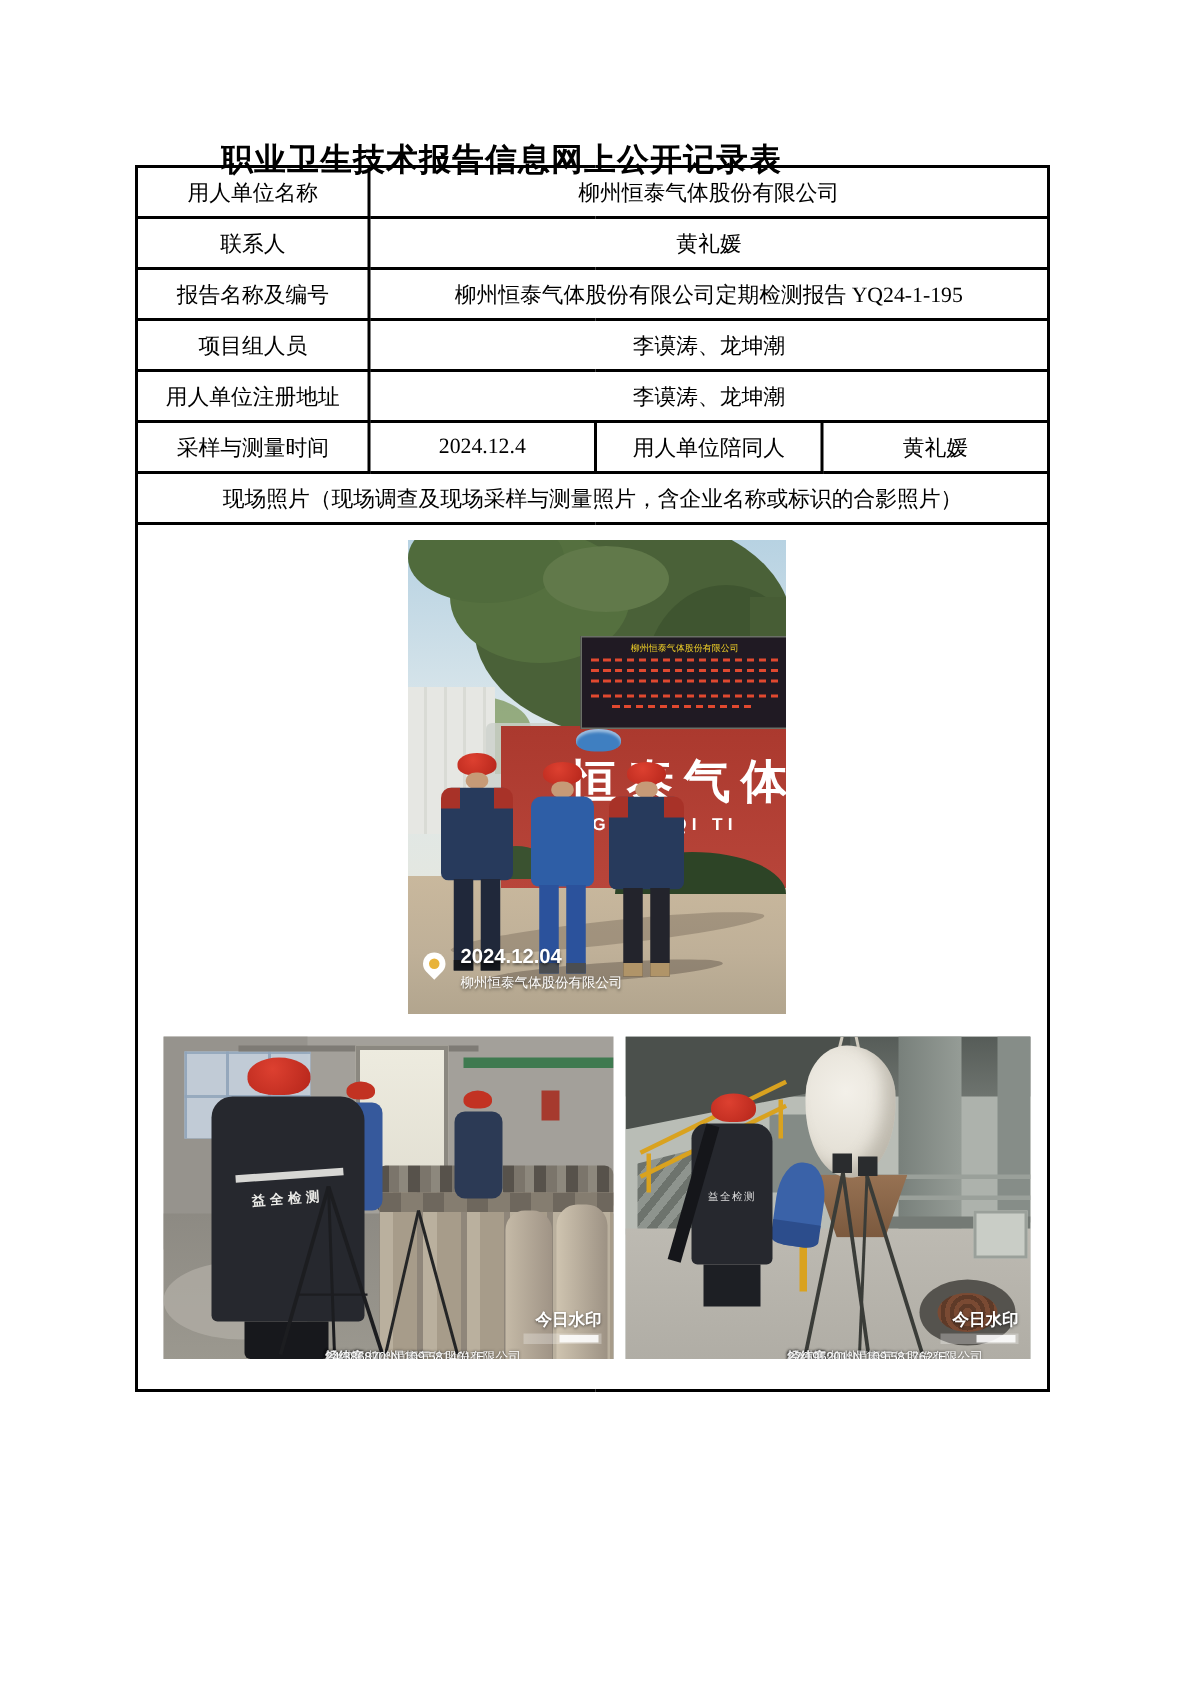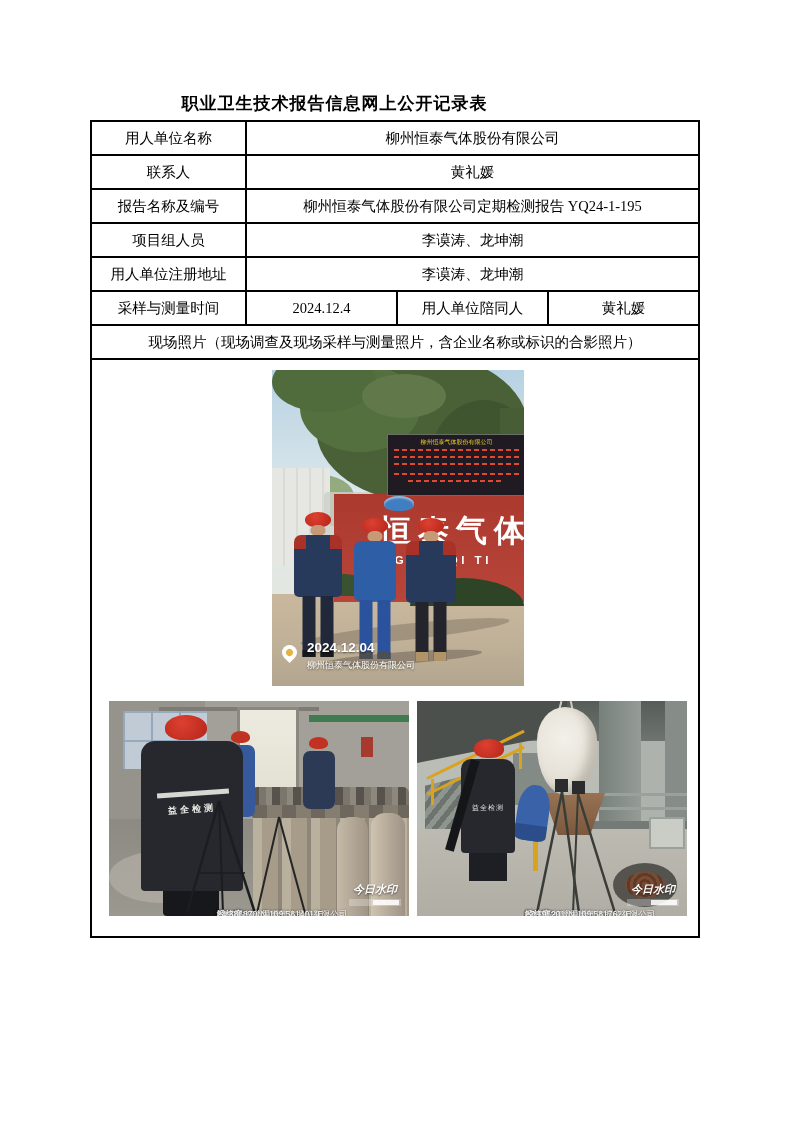--- a/index.html
+++ b/index.html
@@ -1,20 +1,20 @@
 <!DOCTYPE html>
 <html><head>
 <meta charset="utf-8">
 <style>
   html,body{margin:0;padding:0;background:#ffffff;}
   .page{position:relative;width:793px;height:1122px;background:#fff;overflow:hidden;
         font-family:"Liberation Serif","DejaVu Serif",serif;color:#000;}
   .doc-title{position:absolute;left:0;top:92px;width:669px;text-align:center;
-             font-size:17px;font-weight:bold;letter-spacing:1px;}
-  table.record{position:absolute;left:90px;top:120px;width:610px;border-collapse:collapse;
+             font-size:21px;font-weight:bold;letter-spacing:1px;}
+  table.record{position:absolute;left:90px;top:110px;width:610px;border-collapse:collapse;
                table-layout:fixed;font-size:14.5px;}
   table.record td{border:2px solid #000;height:30px;padding:1px 4px;text-align:center;
                   vertical-align:middle;overflow:hidden;white-space:nowrap;}
   td.lbl{width:145px;}
   td.v2{width:198px;}
   td.l2{width:129px;}
   td.v4{width:138px;}
   td.photos-header{text-align:left;padding-left:7px;white-space:normal;}
   td.photo-cell{padding:0;height:574px;vertical-align:top;}
   .photo-canvas{position:relative;width:100%;height:574px;background:#fff;}
@@ -65,21 +65,21 @@
              font-family:"Liberation Sans","DejaVu Sans",sans-serif;}
   .m-wm-co{left:25px;top:19px;color:#fff;font-size:9px;text-shadow:0 1px 2px rgba(0,0,0,.55);
            font-family:"Liberation Sans","DejaVu Sans",sans-serif;white-space:nowrap;}
   
   .wm-block{left:8px;bottom:8px;top:auto;width:190px;z-index:9;font-family:"Liberation Sans","DejaVu Sans",sans-serif;}
   .wm-bar{left:0;top:2px;bottom:2px;width:3px;background:#e8b33a;}
   .wm-lines{position:relative;margin-left:10px;color:#fff;font-size:8.5px;line-height:1.55;
             text-shadow:0 0 2px rgba(0,0,0,.7);}
   .wm-lines .ln{position:relative;display:block;}
   .wm-k{font-weight:bold;margin-right:3px;}
-  .brand{left:auto;right:8px;bottom:10px;top:auto;z-index:9;text-align:center;font-family:"Liberation Sans","DejaVu Sans",sans-serif;font-style:italic;}
+  .brand{left:auto;right:8px;bottom:10px;top:auto;z-index:9;text-align:right;font-family:"Liberation Sans","DejaVu Sans",sans-serif;}
   .brand-title{position:relative;color:#fff;font-size:11px;font-weight:bold;text-shadow:0 1px 2px rgba(0,0,0,.6);}
   .brand-badge{position:relative;margin-top:2px;margin-left:auto;width:52px;height:7px;background:rgba(255,255,255,.28);}
   .brand-badge::after{content:"";position:absolute;right:2px;top:1px;width:26px;height:5px;background:rgba(255,255,255,.85);}
   
   .ph-left{left:13px;top:340px;width:300px;height:215px;background:#a3a09a;}
   .l-wall-left{left:0;top:0;width:96px;height:142px;background:#96938d;}
   .l-posters{left:14px;top:10px;width:84px;height:58px;opacity:.9;
      background:repeating-linear-gradient(90deg,rgba(143,166,191,.9) 0 2px,transparent 2px 28px),
                 repeating-linear-gradient(180deg,rgba(147,169,193,.9) 0 2px,transparent 2px 29px),#c6d2de;}
   .l-pipe-gray{left:50px;top:6px;width:160px;height:4px;background:#7e7b75;}

